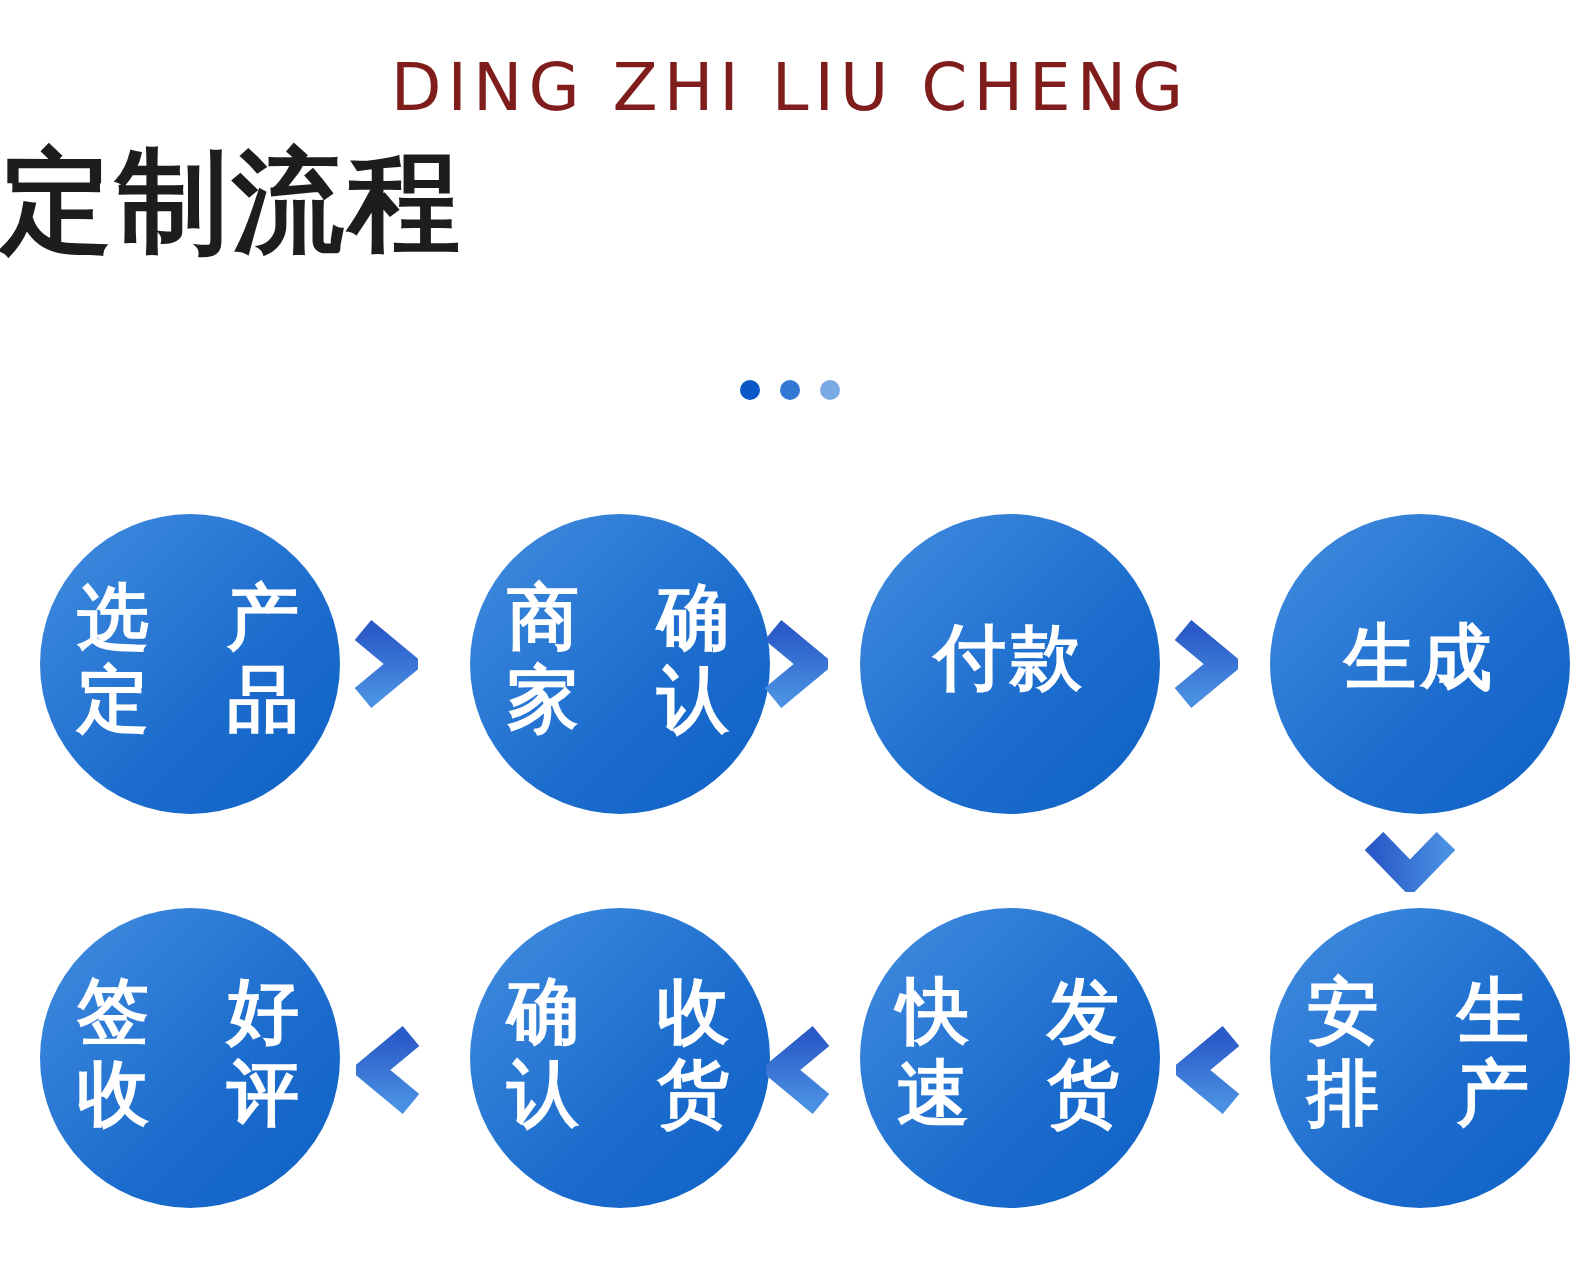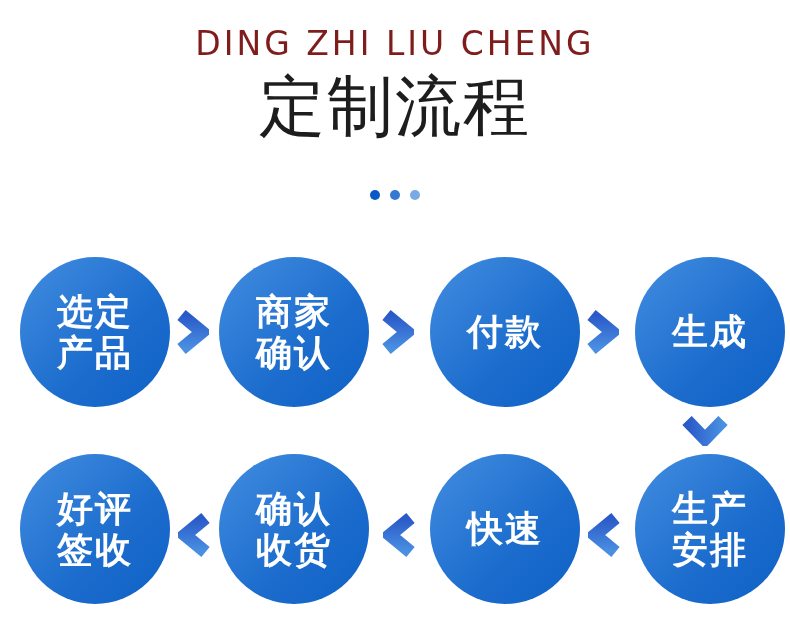--- a/index.html
+++ b/index.html
@@ -8,41 +8,41 @@
     overflow:hidden;
     font-family:"DejaVu Sans","Liberation Sans",sans-serif;
   }
   .subtitle {
     position:absolute; top:24px; left:0; width:100%;
     text-align:center; font-size:33px; font-weight:400;
     letter-spacing:3px; color:#7f1d1d; white-space:nowrap;
   }
   .title {
     position:absolute; top:74px; left:0; width:100%; margin:0;
-    text-align:center; font-size:66px; font-weight:400;
+    text-align:left; font-size:56px; font-weight:700;
     letter-spacing:2px; color:#1d1d1d; line-height:1;
   }
   .dots {
     position:absolute; top:190px; left:0; width:100%;
     display:flex; justify-content:center; gap:10px;
   }
   .dot { width:10px; height:10px; border-radius:50%; background:#3379d3; }
   .step {
     position:absolute; width:150px; height:150px; border-radius:50%;
     background:linear-gradient(135deg,#418ade 0%, #3e89de 8%, #1b6ccd 60%, #0f61c5 100%);
     background:linear-gradient(135deg,#3e89de 8%, #1b6ccd 60%, #0f61c5 100%);
-    color:#ffffff; display:flex; flex-direction:column;
+    color:#ffffff; display:flex; flex-direction:row;
     align-items:center; justify-content:center;
     font-size:36px; font-weight:700; line-height:1.14;
-    letter-spacing:2px; text-align:center;
+    letter-spacing:2px; text-align:center;font-family:Liberation Mono, monospace;
   }
   .r1 { top:257px; }
   .r2 { top:454px; }
   .c1 { left:20px; }
-  .c2 { left:219px;align-items:center; }
+  .c2 { left:235px;align-items:center; }
   .c3 { left:430px; }
   .c4 { left:635px;justify-content:center; }
   .arrow { position:absolute; }
   .arr-right-1 { left:175px; top:310px; }
   .arr-right-2 { left:380px; top:310px; }
   .arr-right-3 { left:585px; top:310px; }
   .arr-left-1  { left:178px; top:513px; }
   .arr-left-2  { left:383px; top:513px; }
   .arr-left-3  { left:588px; top:513px; }
   .arr-down    { left:682px; top:416px; }
@@ -99,40 +99,41 @@
 
   <div class="step r1 c4">
     <span>生成</span>
   </div>
 
   <svg class="arrow arr-down" width="46" height="30" viewBox="0 0 46 30">
     <path d="M5 4.5 L23 23 L41 4.5" fill="none" stroke="url(#gh)" stroke-width="13" stroke-linejoin="miter"></path>
   </svg>
 
   <div class="step r2 c1">
+    <span>签收</span>
     <span>好评</span>
-    <span>签收</span>
   </div>
   <svg class="arrow arr-left-1" width="34" height="44" viewBox="0 0 34 44">
     <path d="M27.5 5 L7 22 L27.5 39" fill="none" stroke="url(#gv)" stroke-width="13" stroke-linejoin="miter"></path>
   </svg>
 
   <div class="step r2 c2">
     <span>确认</span>
     <span>收货</span>
   </div>
   <svg class="arrow arr-left-2" width="34" height="44" viewBox="0 0 34 44">
     <path d="M27.5 5 L7 22 L27.5 39" fill="none" stroke="url(#gv)" stroke-width="13" stroke-linejoin="miter"></path>
   </svg>
 
   <div class="step r2 c3">
     <span>快速</span>
+    <span>发货</span>
   </div>
   <svg class="arrow arr-left-3" width="34" height="44" viewBox="0 0 34 44">
     <path d="M27.5 5 L7 22 L27.5 39" fill="none" stroke="url(#gv)" stroke-width="13" stroke-linejoin="miter"></path>
   </svg>
 
   <div class="step r2 c4">
+    <span>安排</span>
     <span>生产</span>
-    <span>安排</span>
   </div>
 
 </div>
 
 </body></html>

